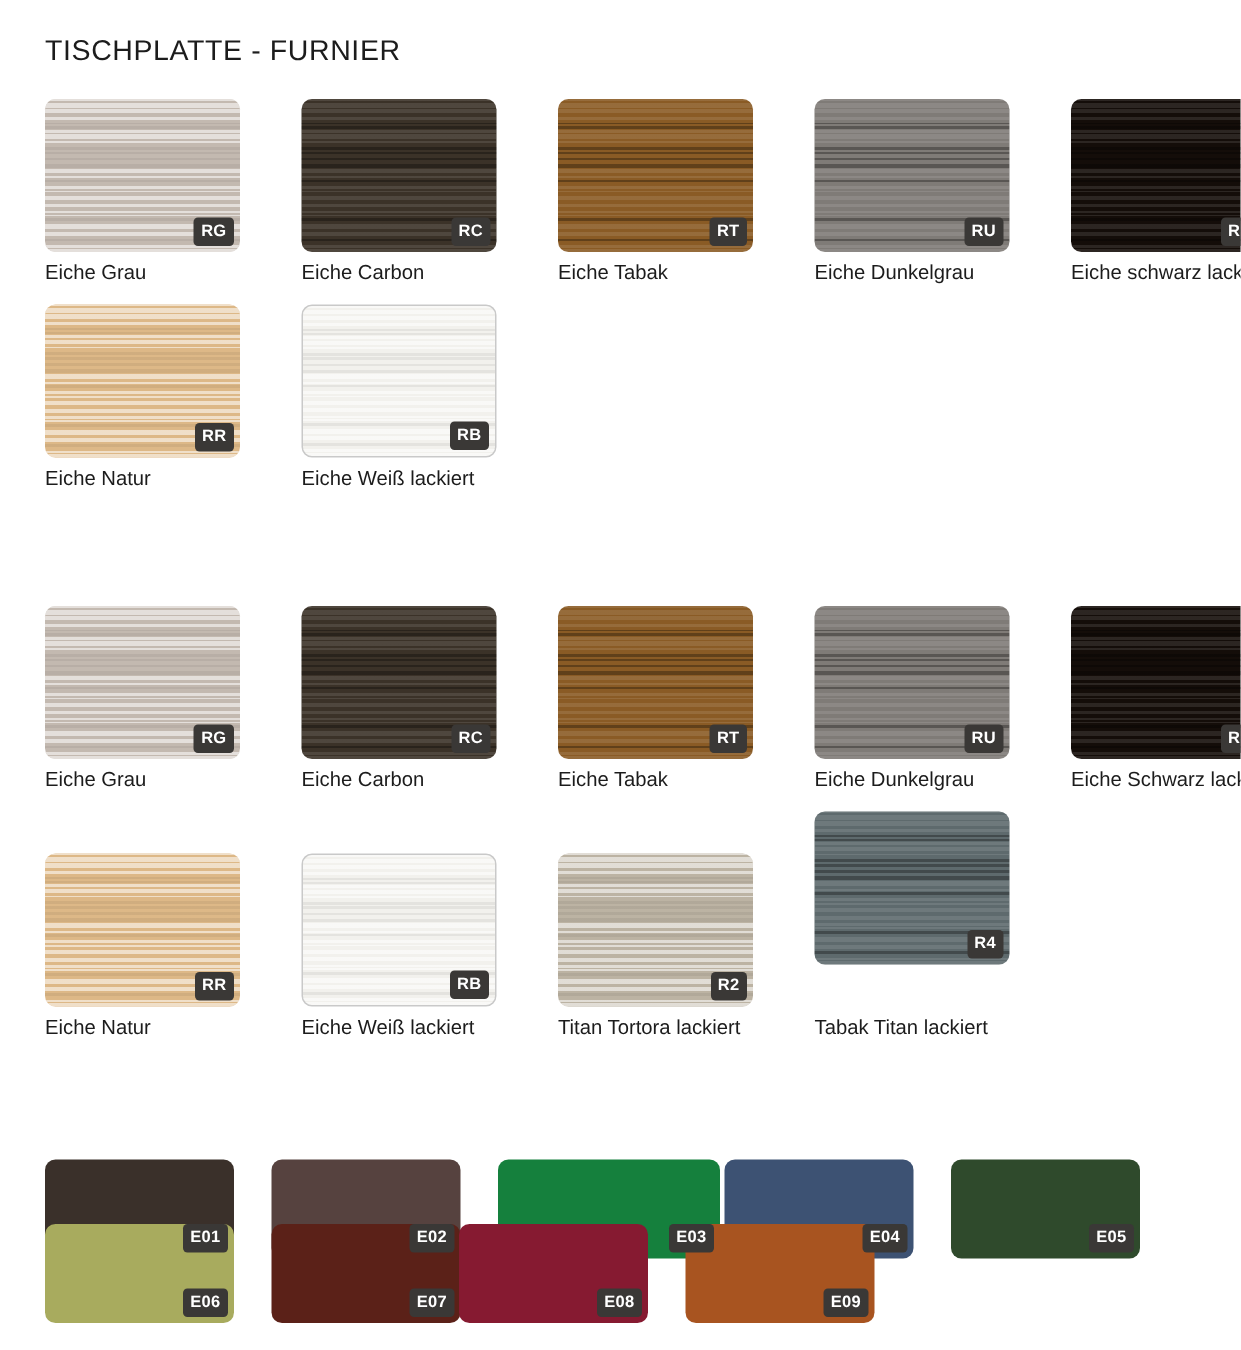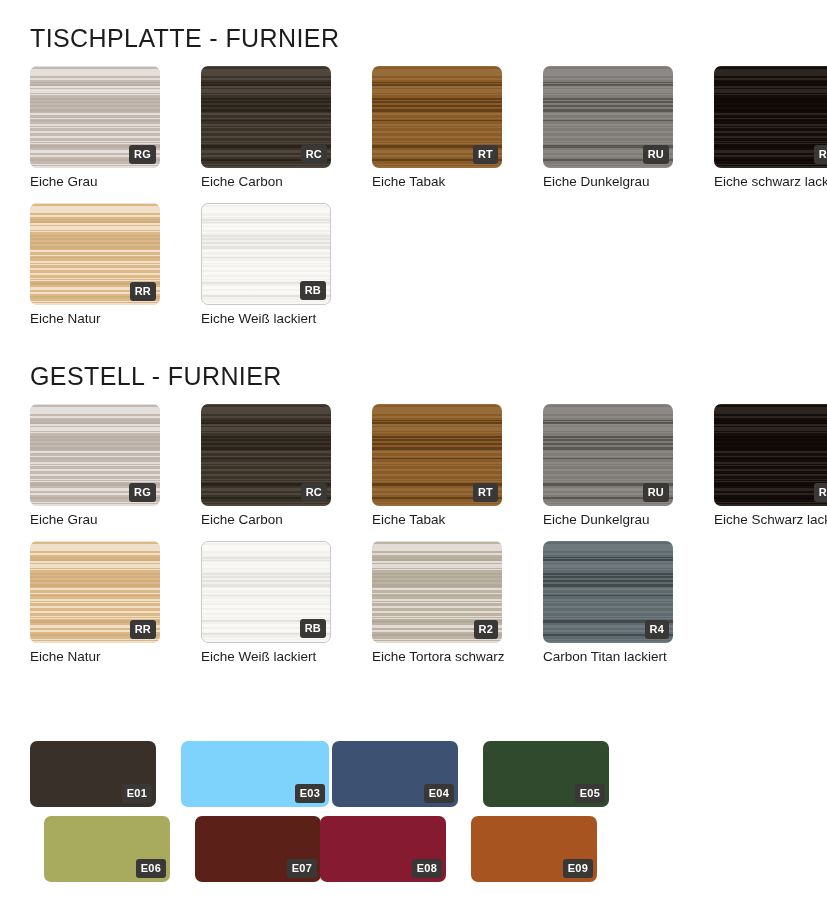--- a/index.html
+++ b/index.html
@@ -17,21 +17,21 @@
   }
   .page {
     position: relative;
     width: 827px;
     height: 900px;
   }
 
   
   .section-title {
     position: absolute;
-    font-size: 25px;
+    font-size: 19px;
     font-weight: 400;
     letter-spacing: 0.4px;
     color: #1c1c1c;
     white-space: nowrap;
   }
 
   
   .swatch-row {
     position: absolute;
     display: flex;
@@ -131,21 +131,20 @@
         <div class="swatch-label">Eiche Natur</div>
       </div>
       <div class="swatch-cell" style="width: 130px; margin-right: 41px;">
         <div class="swatch-tile bordered" style="width: 130px; height: 102px; background: rgb(242, 241, 237);">
           <div class="grain" style="background-image: linear-gradient(to bottom, rgba(255,255,255,0.55) 0.00%,rgba(255,255,255,0.55) 1.25%,rgba(0,0,0,0) 1.25%,rgba(0,0,0,0) 2.51%,rgba(255,255,255,0.55) 2.51%,rgba(255,255,255,0.55) 5.59%,rgba(0,0,0,0) 5.59%,rgba(0,0,0,0) 6.36%,rgba(255,255,255,0.55) 6.36%,rgba(255,255,255,0.55) 9.32%,rgba(0,0,0,0) 9.32%,rgba(0,0,0,0) 11.51%,rgba(255,255,255,0.55) 11.51%,rgba(255,255,255,0.55) 13.46%,rgba(0,0,0,0) 13.46%,rgba(0,0,0,0) 15.47%,rgba(0,0,0,0.06) 15.47%,rgba(0,0,0,0.06) 16.63%,rgba(0,0,0,0) 16.63%,rgba(0,0,0,0) 17.79%,rgba(0,0,0,0.06) 17.79%,rgba(0,0,0,0.06) 19.45%,rgba(0,0,0,0) 19.45%,rgba(0,0,0,0) 19.99%,rgba(255,255,255,0.55) 19.99%,rgba(255,255,255,0.55) 21.93%,rgba(0,0,0,0) 21.93%,rgba(0,0,0,0) 23.01%,rgba(255,255,255,0.55) 23.01%,rgba(255,255,255,0.55) 26.10%,rgba(0,0,0,0) 26.10%,rgba(0,0,0,0) 27.59%,rgba(255,255,255,0.55) 27.59%,rgba(255,255,255,0.55) 28.55%,rgba(0,0,0,0) 28.55%,rgba(0,0,0,0) 31.25%,rgba(0,0,0,0.06) 31.25%,rgba(0,0,0,0.06) 33.13%,rgba(0,0,0,0) 33.13%,rgba(0,0,0,0) 34.33%,rgba(0,0,0,0.06) 34.33%,rgba(0,0,0,0.06) 36.03%,rgba(0,0,0,0) 36.03%,rgba(0,0,0,0) 38.36%,rgba(0,0,0,0.06) 38.36%,rgba(0,0,0,0.06) 39.88%,rgba(0,0,0,0) 39.88%,rgba(0,0,0,0) 42.48%,rgba(0,0,0,0.06) 42.48%,rgba(0,0,0,0.06) 44.89%,rgba(0,0,0,0) 44.89%,rgba(0,0,0,0) 45.62%,rgba(255,255,255,0.55) 45.62%,rgba(255,255,255,0.55) 48.48%,rgba(0,0,0,0) 48.48%,rgba(0,0,0,0) 50.51%,rgba(255,255,255,0.55) 50.51%,rgba(255,255,255,0.55) 51.87%,rgba(0,0,0,0) 51.87%,rgba(0,0,0,0) 52.68%,rgba(0,0,0,0.06) 52.68%,rgba(0,0,0,0.06) 54.27%,rgba(0,0,0,0) 54.27%,rgba(0,0,0,0) 56.68%,rgba(255,255,255,0.55) 56.68%,rgba(255,255,255,0.55) 58.70%,rgba(0,0,0,0) 58.70%,rgba(0,0,0,0) 59.82%,rgba(255,255,255,0.55) 59.82%,rgba(255,255,255,0.55) 60.98%,rgba(0,0,0,0) 60.98%,rgba(0,0,0,0) 63.26%,rgba(255,255,255,0.55) 63.26%,rgba(255,255,255,0.55) 65.92%,rgba(0,0,0,0) 65.92%,rgba(0,0,0,0) 68.31%,rgba(255,255,255,0.55) 68.31%,rgba(255,255,255,0.55) 70.74%,rgba(0,0,0,0) 70.74%,rgba(0,0,0,0) 73.12%,rgba(255,255,255,0.55) 73.12%,rgba(255,255,255,0.55) 74.66%,rgba(0,0,0,0) 74.66%,rgba(0,0,0,0) 75.61%,rgba(255,255,255,0.55) 75.61%,rgba(255,255,255,0.55) 76.69%,rgba(0,0,0,0) 76.69%,rgba(0,0,0,0) 77.92%,rgba(0,0,0,0.06) 77.92%,rgba(0,0,0,0.06) 80.05%,rgba(0,0,0,0) 80.05%,rgba(0,0,0,0) 81.98%,rgba(255,255,255,0.55) 81.98%,rgba(255,255,255,0.55) 85.16%,rgba(0,0,0,0) 85.16%,rgba(0,0,0,0) 86.93%,rgba(255,255,255,0.55) 86.93%,rgba(255,255,255,0.55) 89.63%,rgba(0,0,0,0) 89.63%,rgba(0,0,0,0) 91.30%,rgba(0,0,0,0.06) 91.30%,rgba(0,0,0,0.06) 93.08%,rgba(0,0,0,0) 93.08%,rgba(0,0,0,0) 95.62%,rgba(255,255,255,0.55) 95.62%,rgba(255,255,255,0.55) 97.13%,rgba(0,0,0,0) 97.13%,rgba(0,0,0,0) 98.03%,rgba(255,255,255,0.55) 98.03%,rgba(255,255,255,0.55) 100.00%,rgba(0,0,0,0) 100.00%,rgba(0,0,0,0) 100.00%);"></div>
           <div class="swatch-code">RB</div>
         </div>
         <div class="swatch-label">Eiche Weiß lackiert</div>
       </div>
     </div>
-    <div class="section-title" style="top: 362px; left: 30px;">GESTELL - FURNIER</div>
     <div class="swatch-row" style="top: 404px; left: 30px;">
       <div class="swatch-cell" style="width: 130px; margin-right: 41px;">
         <div class="swatch-tile" style="width: 130px; height: 102px; background: rgb(195, 185, 176);">
           <div class="grain" style="background-image: linear-gradient(to bottom, rgba(255,255,255,0.55) 0.00%,rgba(255,255,255,0.55) 1.25%,rgba(0,0,0,0) 1.25%,rgba(0,0,0,0) 2.51%,rgba(255,255,255,0.55) 2.51%,rgba(255,255,255,0.55) 5.59%,rgba(0,0,0,0) 5.59%,rgba(0,0,0,0) 6.36%,rgba(255,255,255,0.55) 6.36%,rgba(255,255,255,0.55) 9.32%,rgba(0,0,0,0) 9.32%,rgba(0,0,0,0) 11.51%,rgba(255,255,255,0.55) 11.51%,rgba(255,255,255,0.55) 13.46%,rgba(0,0,0,0) 13.46%,rgba(0,0,0,0) 15.47%,rgba(0,0,0,0.06) 15.47%,rgba(0,0,0,0.06) 16.63%,rgba(0,0,0,0) 16.63%,rgba(0,0,0,0) 17.79%,rgba(0,0,0,0.06) 17.79%,rgba(0,0,0,0.06) 19.45%,rgba(0,0,0,0) 19.45%,rgba(0,0,0,0) 19.99%,rgba(255,255,255,0.55) 19.99%,rgba(255,255,255,0.55) 21.93%,rgba(0,0,0,0) 21.93%,rgba(0,0,0,0) 23.01%,rgba(255,255,255,0.55) 23.01%,rgba(255,255,255,0.55) 26.10%,rgba(0,0,0,0) 26.10%,rgba(0,0,0,0) 27.59%,rgba(255,255,255,0.55) 27.59%,rgba(255,255,255,0.55) 28.55%,rgba(0,0,0,0) 28.55%,rgba(0,0,0,0) 31.25%,rgba(0,0,0,0.06) 31.25%,rgba(0,0,0,0.06) 33.13%,rgba(0,0,0,0) 33.13%,rgba(0,0,0,0) 34.33%,rgba(0,0,0,0.06) 34.33%,rgba(0,0,0,0.06) 36.03%,rgba(0,0,0,0) 36.03%,rgba(0,0,0,0) 38.36%,rgba(0,0,0,0.06) 38.36%,rgba(0,0,0,0.06) 39.88%,rgba(0,0,0,0) 39.88%,rgba(0,0,0,0) 42.48%,rgba(0,0,0,0.06) 42.48%,rgba(0,0,0,0.06) 44.89%,rgba(0,0,0,0) 44.89%,rgba(0,0,0,0) 45.62%,rgba(255,255,255,0.55) 45.62%,rgba(255,255,255,0.55) 48.48%,rgba(0,0,0,0) 48.48%,rgba(0,0,0,0) 50.51%,rgba(255,255,255,0.55) 50.51%,rgba(255,255,255,0.55) 51.87%,rgba(0,0,0,0) 51.87%,rgba(0,0,0,0) 52.68%,rgba(0,0,0,0.06) 52.68%,rgba(0,0,0,0.06) 54.27%,rgba(0,0,0,0) 54.27%,rgba(0,0,0,0) 56.68%,rgba(255,255,255,0.55) 56.68%,rgba(255,255,255,0.55) 58.70%,rgba(0,0,0,0) 58.70%,rgba(0,0,0,0) 59.82%,rgba(255,255,255,0.55) 59.82%,rgba(255,255,255,0.55) 60.98%,rgba(0,0,0,0) 60.98%,rgba(0,0,0,0) 63.26%,rgba(255,255,255,0.55) 63.26%,rgba(255,255,255,0.55) 65.92%,rgba(0,0,0,0) 65.92%,rgba(0,0,0,0) 68.31%,rgba(255,255,255,0.55) 68.31%,rgba(255,255,255,0.55) 70.74%,rgba(0,0,0,0) 70.74%,rgba(0,0,0,0) 73.12%,rgba(255,255,255,0.55) 73.12%,rgba(255,255,255,0.55) 74.66%,rgba(0,0,0,0) 74.66%,rgba(0,0,0,0) 75.61%,rgba(255,255,255,0.55) 75.61%,rgba(255,255,255,0.55) 76.69%,rgba(0,0,0,0) 76.69%,rgba(0,0,0,0) 77.92%,rgba(0,0,0,0.06) 77.92%,rgba(0,0,0,0.06) 80.05%,rgba(0,0,0,0) 80.05%,rgba(0,0,0,0) 81.98%,rgba(255,255,255,0.55) 81.98%,rgba(255,255,255,0.55) 85.16%,rgba(0,0,0,0) 85.16%,rgba(0,0,0,0) 86.93%,rgba(255,255,255,0.55) 86.93%,rgba(255,255,255,0.55) 89.63%,rgba(0,0,0,0) 89.63%,rgba(0,0,0,0) 91.30%,rgba(0,0,0,0.06) 91.30%,rgba(0,0,0,0.06) 93.08%,rgba(0,0,0,0) 93.08%,rgba(0,0,0,0) 95.62%,rgba(255,255,255,0.55) 95.62%,rgba(255,255,255,0.55) 97.13%,rgba(0,0,0,0) 97.13%,rgba(0,0,0,0) 98.03%,rgba(255,255,255,0.55) 98.03%,rgba(255,255,255,0.55) 100.00%,rgba(0,0,0,0) 100.00%,rgba(0,0,0,0) 100.00%);"></div>
           <div class="swatch-code">RG</div>
         </div>
         <div class="swatch-label">Eiche Grau</div>
       </div>
       <div class="swatch-cell" style="width: 130px; margin-right: 41px;">
         <div class="swatch-tile" style="width: 130px; height: 102px; background: rgb(59, 50, 40);">
@@ -189,53 +188,58 @@
           <div class="grain" style="background-image: linear-gradient(to bottom, rgba(255,255,255,0.55) 0.00%,rgba(255,255,255,0.55) 1.25%,rgba(0,0,0,0) 1.25%,rgba(0,0,0,0) 2.51%,rgba(255,255,255,0.55) 2.51%,rgba(255,255,255,0.55) 5.59%,rgba(0,0,0,0) 5.59%,rgba(0,0,0,0) 6.36%,rgba(255,255,255,0.55) 6.36%,rgba(255,255,255,0.55) 9.32%,rgba(0,0,0,0) 9.32%,rgba(0,0,0,0) 11.51%,rgba(255,255,255,0.55) 11.51%,rgba(255,255,255,0.55) 13.46%,rgba(0,0,0,0) 13.46%,rgba(0,0,0,0) 15.47%,rgba(0,0,0,0.06) 15.47%,rgba(0,0,0,0.06) 16.63%,rgba(0,0,0,0) 16.63%,rgba(0,0,0,0) 17.79%,rgba(0,0,0,0.06) 17.79%,rgba(0,0,0,0.06) 19.45%,rgba(0,0,0,0) 19.45%,rgba(0,0,0,0) 19.99%,rgba(255,255,255,0.55) 19.99%,rgba(255,255,255,0.55) 21.93%,rgba(0,0,0,0) 21.93%,rgba(0,0,0,0) 23.01%,rgba(255,255,255,0.55) 23.01%,rgba(255,255,255,0.55) 26.10%,rgba(0,0,0,0) 26.10%,rgba(0,0,0,0) 27.59%,rgba(255,255,255,0.55) 27.59%,rgba(255,255,255,0.55) 28.55%,rgba(0,0,0,0) 28.55%,rgba(0,0,0,0) 31.25%,rgba(0,0,0,0.06) 31.25%,rgba(0,0,0,0.06) 33.13%,rgba(0,0,0,0) 33.13%,rgba(0,0,0,0) 34.33%,rgba(0,0,0,0.06) 34.33%,rgba(0,0,0,0.06) 36.03%,rgba(0,0,0,0) 36.03%,rgba(0,0,0,0) 38.36%,rgba(0,0,0,0.06) 38.36%,rgba(0,0,0,0.06) 39.88%,rgba(0,0,0,0) 39.88%,rgba(0,0,0,0) 42.48%,rgba(0,0,0,0.06) 42.48%,rgba(0,0,0,0.06) 44.89%,rgba(0,0,0,0) 44.89%,rgba(0,0,0,0) 45.62%,rgba(255,255,255,0.55) 45.62%,rgba(255,255,255,0.55) 48.48%,rgba(0,0,0,0) 48.48%,rgba(0,0,0,0) 50.51%,rgba(255,255,255,0.55) 50.51%,rgba(255,255,255,0.55) 51.87%,rgba(0,0,0,0) 51.87%,rgba(0,0,0,0) 52.68%,rgba(0,0,0,0.06) 52.68%,rgba(0,0,0,0.06) 54.27%,rgba(0,0,0,0) 54.27%,rgba(0,0,0,0) 56.68%,rgba(255,255,255,0.55) 56.68%,rgba(255,255,255,0.55) 58.70%,rgba(0,0,0,0) 58.70%,rgba(0,0,0,0) 59.82%,rgba(255,255,255,0.55) 59.82%,rgba(255,255,255,0.55) 60.98%,rgba(0,0,0,0) 60.98%,rgba(0,0,0,0) 63.26%,rgba(255,255,255,0.55) 63.26%,rgba(255,255,255,0.55) 65.92%,rgba(0,0,0,0) 65.92%,rgba(0,0,0,0) 68.31%,rgba(255,255,255,0.55) 68.31%,rgba(255,255,255,0.55) 70.74%,rgba(0,0,0,0) 70.74%,rgba(0,0,0,0) 73.12%,rgba(255,255,255,0.55) 73.12%,rgba(255,255,255,0.55) 74.66%,rgba(0,0,0,0) 74.66%,rgba(0,0,0,0) 75.61%,rgba(255,255,255,0.55) 75.61%,rgba(255,255,255,0.55) 76.69%,rgba(0,0,0,0) 76.69%,rgba(0,0,0,0) 77.92%,rgba(0,0,0,0.06) 77.92%,rgba(0,0,0,0.06) 80.05%,rgba(0,0,0,0) 80.05%,rgba(0,0,0,0) 81.98%,rgba(255,255,255,0.55) 81.98%,rgba(255,255,255,0.55) 85.16%,rgba(0,0,0,0) 85.16%,rgba(0,0,0,0) 86.93%,rgba(255,255,255,0.55) 86.93%,rgba(255,255,255,0.55) 89.63%,rgba(0,0,0,0) 89.63%,rgba(0,0,0,0) 91.30%,rgba(0,0,0,0.06) 91.30%,rgba(0,0,0,0.06) 93.08%,rgba(0,0,0,0) 93.08%,rgba(0,0,0,0) 95.62%,rgba(255,255,255,0.55) 95.62%,rgba(255,255,255,0.55) 97.13%,rgba(0,0,0,0) 97.13%,rgba(0,0,0,0) 98.03%,rgba(255,255,255,0.55) 98.03%,rgba(255,255,255,0.55) 100.00%,rgba(0,0,0,0) 100.00%,rgba(0,0,0,0) 100.00%);"></div>
           <div class="swatch-code">RB</div>
         </div>
         <div class="swatch-label">Eiche Weiß lackiert</div>
       </div>
       <div class="swatch-cell" style="width: 130px; margin-right: 41px;">
         <div class="swatch-tile" style="width: 130px; height: 102px; background: rgb(188, 179, 163);">
           <div class="grain" style="background-image: linear-gradient(to bottom, rgba(255,255,255,0.55) 0.00%,rgba(255,255,255,0.55) 1.25%,rgba(0,0,0,0) 1.25%,rgba(0,0,0,0) 2.51%,rgba(255,255,255,0.55) 2.51%,rgba(255,255,255,0.55) 5.59%,rgba(0,0,0,0) 5.59%,rgba(0,0,0,0) 6.36%,rgba(255,255,255,0.55) 6.36%,rgba(255,255,255,0.55) 9.32%,rgba(0,0,0,0) 9.32%,rgba(0,0,0,0) 11.51%,rgba(255,255,255,0.55) 11.51%,rgba(255,255,255,0.55) 13.46%,rgba(0,0,0,0) 13.46%,rgba(0,0,0,0) 15.47%,rgba(0,0,0,0.06) 15.47%,rgba(0,0,0,0.06) 16.63%,rgba(0,0,0,0) 16.63%,rgba(0,0,0,0) 17.79%,rgba(0,0,0,0.06) 17.79%,rgba(0,0,0,0.06) 19.45%,rgba(0,0,0,0) 19.45%,rgba(0,0,0,0) 19.99%,rgba(255,255,255,0.55) 19.99%,rgba(255,255,255,0.55) 21.93%,rgba(0,0,0,0) 21.93%,rgba(0,0,0,0) 23.01%,rgba(255,255,255,0.55) 23.01%,rgba(255,255,255,0.55) 26.10%,rgba(0,0,0,0) 26.10%,rgba(0,0,0,0) 27.59%,rgba(255,255,255,0.55) 27.59%,rgba(255,255,255,0.55) 28.55%,rgba(0,0,0,0) 28.55%,rgba(0,0,0,0) 31.25%,rgba(0,0,0,0.06) 31.25%,rgba(0,0,0,0.06) 33.13%,rgba(0,0,0,0) 33.13%,rgba(0,0,0,0) 34.33%,rgba(0,0,0,0.06) 34.33%,rgba(0,0,0,0.06) 36.03%,rgba(0,0,0,0) 36.03%,rgba(0,0,0,0) 38.36%,rgba(0,0,0,0.06) 38.36%,rgba(0,0,0,0.06) 39.88%,rgba(0,0,0,0) 39.88%,rgba(0,0,0,0) 42.48%,rgba(0,0,0,0.06) 42.48%,rgba(0,0,0,0.06) 44.89%,rgba(0,0,0,0) 44.89%,rgba(0,0,0,0) 45.62%,rgba(255,255,255,0.55) 45.62%,rgba(255,255,255,0.55) 48.48%,rgba(0,0,0,0) 48.48%,rgba(0,0,0,0) 50.51%,rgba(255,255,255,0.55) 50.51%,rgba(255,255,255,0.55) 51.87%,rgba(0,0,0,0) 51.87%,rgba(0,0,0,0) 52.68%,rgba(0,0,0,0.06) 52.68%,rgba(0,0,0,0.06) 54.27%,rgba(0,0,0,0) 54.27%,rgba(0,0,0,0) 56.68%,rgba(255,255,255,0.55) 56.68%,rgba(255,255,255,0.55) 58.70%,rgba(0,0,0,0) 58.70%,rgba(0,0,0,0) 59.82%,rgba(255,255,255,0.55) 59.82%,rgba(255,255,255,0.55) 60.98%,rgba(0,0,0,0) 60.98%,rgba(0,0,0,0) 63.26%,rgba(255,255,255,0.55) 63.26%,rgba(255,255,255,0.55) 65.92%,rgba(0,0,0,0) 65.92%,rgba(0,0,0,0) 68.31%,rgba(255,255,255,0.55) 68.31%,rgba(255,255,255,0.55) 70.74%,rgba(0,0,0,0) 70.74%,rgba(0,0,0,0) 73.12%,rgba(255,255,255,0.55) 73.12%,rgba(255,255,255,0.55) 74.66%,rgba(0,0,0,0) 74.66%,rgba(0,0,0,0) 75.61%,rgba(255,255,255,0.55) 75.61%,rgba(255,255,255,0.55) 76.69%,rgba(0,0,0,0) 76.69%,rgba(0,0,0,0) 77.92%,rgba(0,0,0,0.06) 77.92%,rgba(0,0,0,0.06) 80.05%,rgba(0,0,0,0) 80.05%,rgba(0,0,0,0) 81.98%,rgba(255,255,255,0.55) 81.98%,rgba(255,255,255,0.55) 85.16%,rgba(0,0,0,0) 85.16%,rgba(0,0,0,0) 86.93%,rgba(255,255,255,0.55) 86.93%,rgba(255,255,255,0.55) 89.63%,rgba(0,0,0,0) 89.63%,rgba(0,0,0,0) 91.30%,rgba(0,0,0,0.06) 91.30%,rgba(0,0,0,0.06) 93.08%,rgba(0,0,0,0) 93.08%,rgba(0,0,0,0) 95.62%,rgba(255,255,255,0.55) 95.62%,rgba(255,255,255,0.55) 97.13%,rgba(0,0,0,0) 97.13%,rgba(0,0,0,0) 98.03%,rgba(255,255,255,0.55) 98.03%,rgba(255,255,255,0.55) 100.00%,rgba(0,0,0,0) 100.00%,rgba(0,0,0,0) 100.00%);"></div>
           <div class="swatch-code">R2</div>
         </div>
-        <div class="swatch-label">Eiche Tortora schwarz</div>
-      </div>
-      <div class="swatch-cell" style="width: 130px; margin-right: 41px;">
+        <div class="swatch-label">Titan Tortora lackiert</div>
+      </div>
+      <div class="swatch-cell" style="width: 130px; margin-right: 41px; gap: 28px;">
         <div class="swatch-tile" style="width: 130px; height: 102px; background: rgb(94, 106, 109);">
           <div class="grain" style="background-image: linear-gradient(to bottom, rgba(255,255,255,0.10) 0.00%,rgba(255,255,255,0.10) 1.25%,rgba(0,0,0,0) 1.25%,rgba(0,0,0,0) 2.51%,rgba(255,255,255,0.10) 2.51%,rgba(255,255,255,0.10) 5.59%,rgba(0,0,0,0) 5.59%,rgba(0,0,0,0) 6.36%,rgba(255,255,255,0.10) 6.36%,rgba(255,255,255,0.10) 9.32%,rgba(0,0,0,0) 9.32%,rgba(0,0,0,0) 11.51%,rgba(255,255,255,0.10) 11.51%,rgba(255,255,255,0.10) 13.46%,rgba(0,0,0,0) 13.46%,rgba(0,0,0,0) 15.47%,rgba(0,0,0,0.30) 15.47%,rgba(0,0,0,0.30) 16.63%,rgba(0,0,0,0) 16.63%,rgba(0,0,0,0) 17.79%,rgba(0,0,0,0.30) 17.79%,rgba(0,0,0,0.30) 19.45%,rgba(0,0,0,0) 19.45%,rgba(0,0,0,0) 19.99%,rgba(255,255,255,0.10) 19.99%,rgba(255,255,255,0.10) 21.93%,rgba(0,0,0,0) 21.93%,rgba(0,0,0,0) 23.01%,rgba(255,255,255,0.10) 23.01%,rgba(255,255,255,0.10) 26.10%,rgba(0,0,0,0) 26.10%,rgba(0,0,0,0) 27.59%,rgba(255,255,255,0.10) 27.59%,rgba(255,255,255,0.10) 28.55%,rgba(0,0,0,0) 28.55%,rgba(0,0,0,0) 31.25%,rgba(0,0,0,0.30) 31.25%,rgba(0,0,0,0.30) 33.13%,rgba(0,0,0,0) 33.13%,rgba(0,0,0,0) 34.33%,rgba(0,0,0,0.30) 34.33%,rgba(0,0,0,0.30) 36.03%,rgba(0,0,0,0) 36.03%,rgba(0,0,0,0) 38.36%,rgba(0,0,0,0.30) 38.36%,rgba(0,0,0,0.30) 39.88%,rgba(0,0,0,0) 39.88%,rgba(0,0,0,0) 42.48%,rgba(0,0,0,0.30) 42.48%,rgba(0,0,0,0.30) 44.89%,rgba(0,0,0,0) 44.89%,rgba(0,0,0,0) 45.62%,rgba(255,255,255,0.10) 45.62%,rgba(255,255,255,0.10) 48.48%,rgba(0,0,0,0) 48.48%,rgba(0,0,0,0) 50.51%,rgba(255,255,255,0.10) 50.51%,rgba(255,255,255,0.10) 51.87%,rgba(0,0,0,0) 51.87%,rgba(0,0,0,0) 52.68%,rgba(0,0,0,0.30) 52.68%,rgba(0,0,0,0.30) 54.27%,rgba(0,0,0,0) 54.27%,rgba(0,0,0,0) 56.68%,rgba(255,255,255,0.10) 56.68%,rgba(255,255,255,0.10) 58.70%,rgba(0,0,0,0) 58.70%,rgba(0,0,0,0) 59.82%,rgba(255,255,255,0.10) 59.82%,rgba(255,255,255,0.10) 60.98%,rgba(0,0,0,0) 60.98%,rgba(0,0,0,0) 63.26%,rgba(255,255,255,0.10) 63.26%,rgba(255,255,255,0.10) 65.92%,rgba(0,0,0,0) 65.92%,rgba(0,0,0,0) 68.31%,rgba(255,255,255,0.10) 68.31%,rgba(255,255,255,0.10) 70.74%,rgba(0,0,0,0) 70.74%,rgba(0,0,0,0) 73.12%,rgba(255,255,255,0.10) 73.12%,rgba(255,255,255,0.10) 74.66%,rgba(0,0,0,0) 74.66%,rgba(0,0,0,0) 75.61%,rgba(255,255,255,0.10) 75.61%,rgba(255,255,255,0.10) 76.69%,rgba(0,0,0,0) 76.69%,rgba(0,0,0,0) 77.92%,rgba(0,0,0,0.30) 77.92%,rgba(0,0,0,0.30) 80.05%,rgba(0,0,0,0) 80.05%,rgba(0,0,0,0) 81.98%,rgba(255,255,255,0.10) 81.98%,rgba(255,255,255,0.10) 85.16%,rgba(0,0,0,0) 85.16%,rgba(0,0,0,0) 86.93%,rgba(255,255,255,0.10) 86.93%,rgba(255,255,255,0.10) 89.63%,rgba(0,0,0,0) 89.63%,rgba(0,0,0,0) 91.30%,rgba(0,0,0,0.30) 91.30%,rgba(0,0,0,0.30) 93.08%,rgba(0,0,0,0) 93.08%,rgba(0,0,0,0) 95.62%,rgba(255,255,255,0.10) 95.62%,rgba(255,255,255,0.10) 97.13%,rgba(0,0,0,0) 97.13%,rgba(0,0,0,0) 98.03%,rgba(255,255,255,0.10) 98.03%,rgba(255,255,255,0.10) 100.00%,rgba(0,0,0,0) 100.00%,rgba(0,0,0,0) 100.00%);"></div>
           <div class="swatch-code">R4</div>
         </div>
-        <div class="swatch-label">Carbon Titan lackiert</div>
-      </div>
-    </div>
-    <div class="swatch-row" style="top: 741px; left: 30px;">
+        <div class="swatch-label">Tabak Titan lackiert</div>
+      </div>
+    </div>
+    <div class="swatch-row" style="top: 773px; left: 30px;">
       <div class="swatch-cell" style="width: 126px; margin-right: 25px;">
         <div class="swatch-tile" style="width: 126px; height: 66px; background: rgb(58, 48, 42);">
           <div class="swatch-code">E01</div>
         </div>
       </div>
       <div class="swatch-cell" style="width: 126px; margin-right: 25px;">
-        <div class="swatch-tile" style="width: 148px; height: 66px; background: #7dd3fc;">
+        <div class="swatch-tile" style="width: 126px; height: 66px; background: rgb(86, 66, 63);">
+          <div class="swatch-code">E02</div>
+        </div>
+      </div>
+      <div class="swatch-cell" style="width: 126px; margin-right: 25px;">
+        <div class="swatch-tile" style="width: 148px; height: 66px; background: #15803d;">
           <div class="swatch-code">E03</div>
         </div>
       </div>
       <div class="swatch-cell" style="width: 126px; margin-right: 25px; text-align: center;">
         <div class="swatch-tile" style="width: 126px; height: 66px; background: rgb(61, 82, 115);">
           <div class="swatch-code">E04</div>
         </div>
       </div>
       <div class="swatch-cell" style="width: 126px; margin-right: 25px;">
         <div class="swatch-tile" style="width: 126px; height: 66px; background: rgb(47, 74, 44); text-align: right;">
           <div class="swatch-code">E05</div>
         </div>
       </div>
     </div>
-    <div class="swatch-row" style="top: 816px; left: 44px;">
+    <div class="swatch-row" style="top: 816px; left: 30px;">
       <div class="swatch-cell" style="width: 126px; margin-right: 25px;">
         <div class="swatch-tile" style="width: 126px; height: 66px; background: rgb(168, 171, 94);">
           <div class="swatch-code">E06</div>
         </div>
       </div>
       <div class="swatch-cell" style="width: 100px; margin-right: 25px; justify-content: center;">
         <div class="swatch-tile" style="width: 126px; height: 66px; background: rgb(91, 33, 24);">
           <div class="swatch-code">E07</div>
         </div>
       </div>

